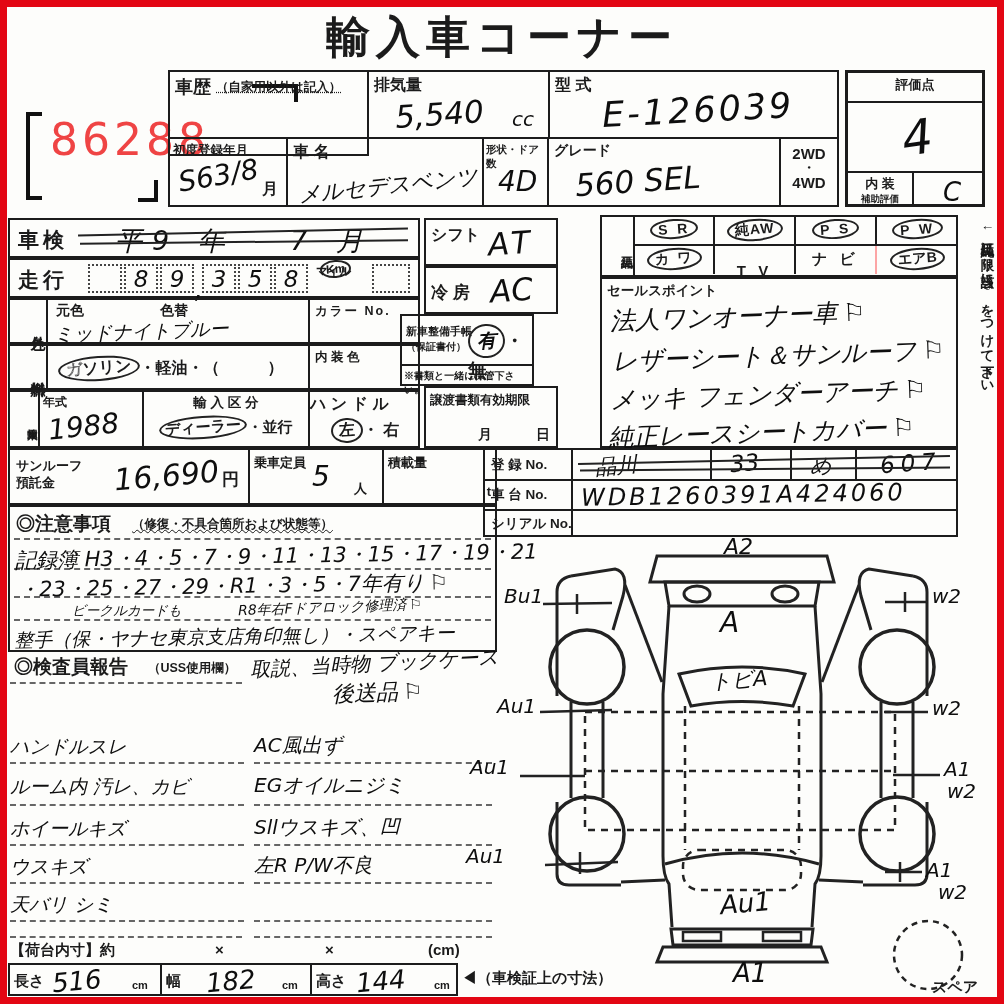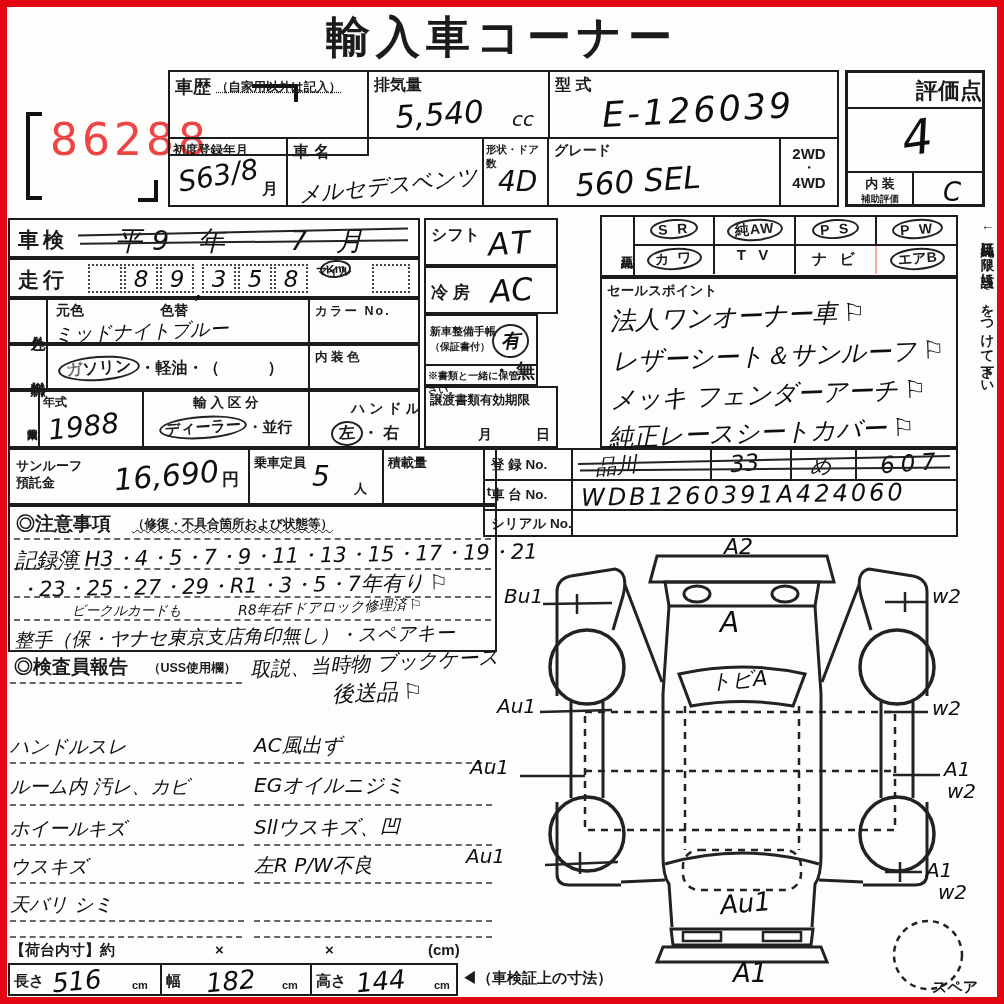--- a/index.html
+++ b/index.html
@@ -63,21 +63,21 @@
     <span class="p" style="position:absolute;left:5px;top:3px;font-size:14px">グレード</span>
     <span class="h" style="position:absolute;left:26px;top:24px;font-size:31px;transform:rotate(-4deg)">560 SEL</span>
   </div>
   <div class="c" style="left:779px;top:137px;width:60px;height:70px;text-align:center">
     <div class="p" style="font-size:15px;margin-top:6px">2WD</div>
     <div class="p" style="font-size:13px;line-height:.9">・</div>
     <div class="p" style="font-size:15px">4WD</div>
   </div>
 
   <div class="c" style="left:845px;top:70px;width:140px;height:137px;border-width:3px">
-    <div class="p" style="position:absolute;left:0;top:0;width:100%;height:36px;border-bottom:2.5px solid #1c1c1c;text-align:right;font-size:22px;padding-top:3px">評価点</div>
+    <div class="p" style="position:absolute;left:0;top:0;width:100%;height:30px;border-bottom:2.5px solid #1c1c1c;text-align:center;font-size:13px;padding-top:3px">評価点</div>
     <span class="h" style="position:absolute;left:54px;top:36px;font-size:48px;transform:rotate(-8deg)">4</span>
     <div class="a" style="left:0;top:98px;width:100%;height:36px;border-top:2.5px solid #1c1c1c">
       <div class="a" style="left:0;top:0;width:66px;height:100%;border-right:2.5px solid #1c1c1c;text-align:center">
         <div class="p" style="font-size:13px;margin-top:2px">内 装</div>
         <div class="p" style="font-size:9.5px">補助評価</div>
       </div>
       <span class="h" style="position:absolute;left:95px;top:4px;font-size:26px">C</span>
     </div>
   </div>
 
@@ -128,36 +128,36 @@
       <span class="p" style="position:absolute;left:3px;top:2px;font-size:12px">年式</span>
       <span class="h" style="position:absolute;left:8px;top:18px;font-size:28px;transform:rotate(-6deg)">1988</span>
     </div>
     <div class="a" style="left:134px;top:0;width:166px;height:100%;border-right:2.5px solid #1c1c1c">
       <div class="p" style="text-align:center;font-size:13.5px;margin-top:2px">輸 入 区 分</div>
       <div style="text-align:center;margin-top:4px">
         <span class="circ p" style="font-size:15px;padding:0 4px">ディーラー</span><span class="p" style="font-size:15px">・並行</span>
       </div>
     </div>
     <div class="a" style="left:300px;top:0;width:110px;height:100%">
-      <div class="p" style="text-align:right;font-size:14px;margin-top:8px">ハ ン ド ル</div>
+      <div class="p" style="text-align:left;font-size:16px;margin-top:2px">ハ ン ド ル</div>
       <div style="text-align:center;margin-top:3px">
         <span class="circ p" style="font-size:16px">左</span><span class="p" style="font-size:16px">・ 右</span>
       </div>
     </div>
   </div>
 
   <div class="c" style="left:424px;top:218px;width:134px;height:48px">
     <span class="p" style="position:absolute;left:5px;top:5px;font-size:16px">シフト</span>
     <span class="h" style="position:absolute;left:62px;top:5px;font-size:31px;letter-spacing:4px;transform:rotate(-4deg)">AT</span>
   </div>
   <div class="c" style="left:424px;top:266px;width:134px;height:48px">
     <span class="p" style="position:absolute;left:5px;top:13px;font-size:17px">冷 房</span>
     <span class="h" style="position:absolute;left:64px;top:4px;font-size:31px;transform:rotate(-4deg)">AC</span>
   </div>
-  <div class="c" style="left:424px;top:314px;width:114px;height:72px">
+  <div class="c" style="left:400px;top:314px;width:134px;height:72px">
     <span class="p" style="position:absolute;left:4px;top:8px;font-size:11px">新車整備手帳</span>
     <span class="p" style="position:absolute;left:4px;top:24px;font-size:10px">（保証書付）</span>
     <span style="position:absolute;left:66px;top:8px">
       <span class="circ h" style="font-size:19px;font-weight:bold;padding:2px 7px">有</span><span class="p" style="font-size:19px">・ 無</span>
     </span>
     <div class="p" style="position:absolute;left:0;bottom:0;width:100%;height:20px;border-top:2px solid #1c1c1c;font-size:10px;padding:3px 2px 0">※書類と一緒に保管下さい。</div>
   </div>
   <div class="c" style="left:424px;top:386px;width:134px;height:62px">
     <span class="p" style="position:absolute;left:4px;top:4px;font-size:12.5px">譲渡書類有効期限</span>
     <span class="p" style="position:absolute;left:52px;top:38px;font-size:14px">月</span>
@@ -167,21 +167,21 @@
   <div class="c" style="left:600px;top:215px;width:358px;height:62px">
     <div class="a v" style="left:0;top:0;width:33px;height:100%;border-right:2.5px solid #1c1c1c;font-size:12px;padding-top:2px;text-align:center">純正品</div>
     <div class="a" style="left:33px;top:0;right:0;height:29px;border-bottom:2px solid #1c1c1c">
       <span class="a" style="left:0;top:0;width:80px;height:100%;border-right:2px solid #1c1c1c;text-align:center;padding-top:2px"><span class="circ p" style="font-size:14px;letter-spacing:3px">S R</span></span>
       <span class="a" style="left:80px;top:0;width:81px;height:100%;border-right:2px solid #1c1c1c;text-align:center;padding-top:2px"><span class="circ p" style="font-size:14px;letter-spacing:1px">純AW</span></span>
       <span class="a" style="left:161px;top:0;width:81px;height:100%;border-right:2px solid #1c1c1c;text-align:center;padding-top:2px"><span class="circ p" style="font-size:14px;letter-spacing:3px">P S</span></span>
       <span class="a" style="left:242px;top:0;width:81px;height:100%;text-align:center;padding-top:2px"><span class="circ p" style="font-size:14px;letter-spacing:3px">P W</span></span>
     </div>
     <div class="a" style="left:33px;top:29px;right:0;height:28px">
       <span class="a" style="left:0;top:0;width:80px;height:100%;border-right:2px solid #1c1c1c;text-align:center;padding-top:2px"><span class="circ p" style="font-size:14px;letter-spacing:2px">カ ワ</span></span>
-      <span class="a p" style="left:80px;top:0;width:81px;height:100%;border-right:2px solid #1c1c1c;text-align:center;font-size:15px;letter-spacing:4px;padding-top:0">T V</span>
+      <span class="a p" style="left:80px;top:0;width:81px;height:100%;border-right:2px solid #1c1c1c;text-align:center;font-size:15px;letter-spacing:4px;padding-top:16px">T V</span>
       <span class="a p" style="left:161px;top:0;width:81px;height:100%;border-right:2px solid #fca5a5;text-align:center;font-size:15px;letter-spacing:4px;padding-top:4px">ナ ビ</span>
       <span class="a" style="left:242px;top:0;width:81px;height:100%;text-align:center;padding-top:2px"><span class="circ p" style="font-size:14px">エアB</span></span>
     </div>
   </div>
 
   <div class="c" style="left:600px;top:277px;width:358px;height:171px">
     <span class="p" style="position:absolute;left:5px;top:3px;font-size:13.5px">セールスポイント</span>
     <div class="h" style="position:absolute;left:8px;top:21px;font-size:25px;transform:rotate(-2deg)">法人ワンオーナー車 ⚐</div>
     <div class="h" style="position:absolute;left:10px;top:60px;font-size:25px;transform:rotate(-2deg)">レザーシート＆サンルーフ ⚐</div>
     <div class="h" style="position:absolute;left:8px;top:99px;font-size:25px;transform:rotate(-2deg)">メッキ フェンダーアーチ ⚐</div>

